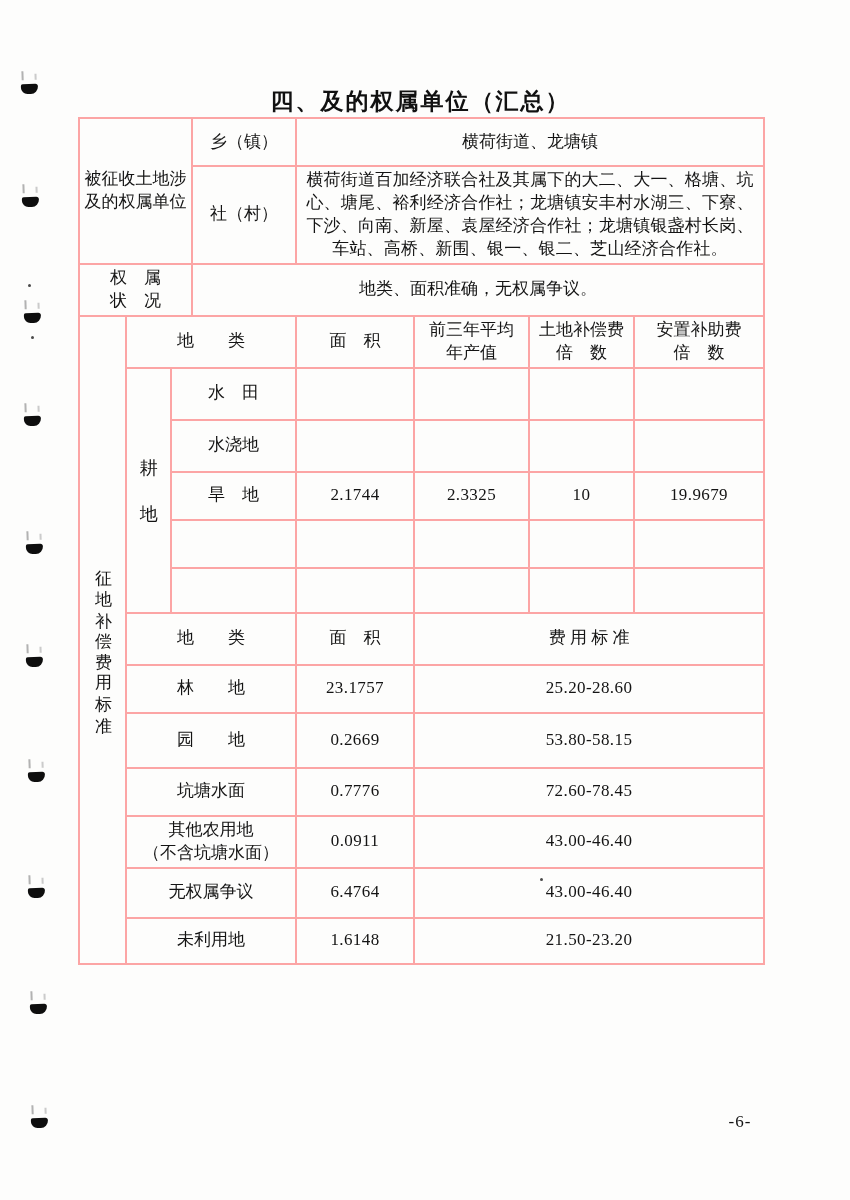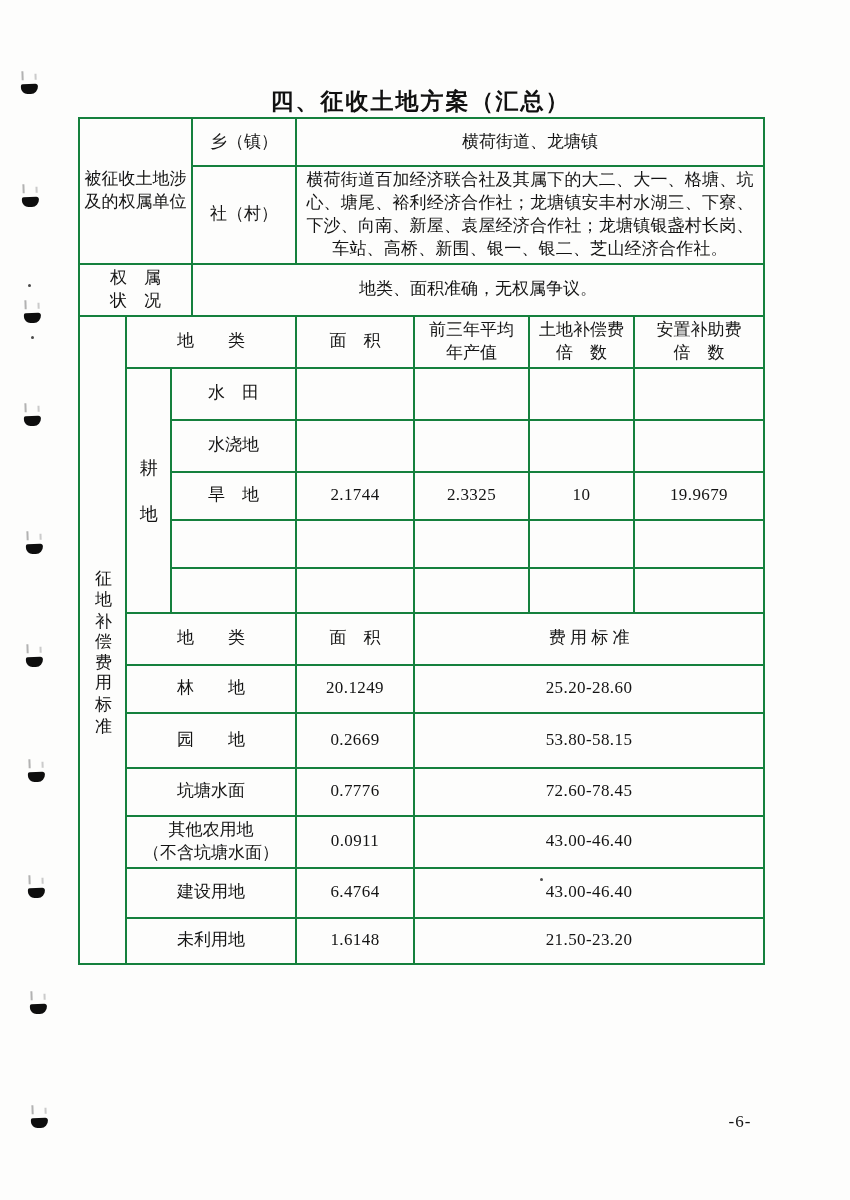--- a/index.html
+++ b/index.html
@@ -33,21 +33,21 @@
     margin-bottom: 6px;
     letter-spacing: 1px;
   }
   table.t {
     border-collapse: collapse;
     table-layout: fixed;
     width: 685px;
   }
   table.t + table.t { margin-top: -2px; }
   table.t td {
-    border: 2px solid #15803d;
+    border: 2px solid #fca5a5;
     text-align: center;
     vertical-align: middle;
     font-size: 17px;
     padding: 2px 4px;
     white-space: pre-line;
     line-height: 1.35;
     overflow: hidden;
   }
   td.leftal { text-align: left; padding-left: 9px; }
   td.para {
@@ -127,21 +127,21 @@
     <div class="mark" style="left:28px; top:888px;"></div>
     <div class="mark" style="left:30px; top:1004px;"></div>
     <div class="mark" style="left:31px; top:1118px;"></div>
     <div class="speck" style="left:28px; top:284px; width:3px; height:3px;"></div>
     <div class="speck" style="left:31px; top:336px; width:3px; height:3px;"></div>
     <div class="speck" style="left:540px; top:878px; width:3px; height:3px;"></div>
   </div>
 
   <div class="content">
 
-    <h1 class="title">四、征收土地方案（汇总）</h1>
+    <h1 class="title">四、及的权属单位（汇总）</h1>
 
 
     <table class="t">
       <colgroup>
           <col style="width:113px">
           <col style="width:104px">
           <col style="width:468px">
         </colgroup>
       <tbody>
           <tr style="height:48px;">
@@ -224,41 +224,41 @@
         <td class="num"></td>
         <td class="num"></td>
       </tr>
       <tr style="height:52px;">
         <td colspan="2">地　　类</td>
         <td>面　积</td>
         <td colspan="3">费 用 标 准</td>
       </tr>
       <tr style="height:48px;">
         <td colspan="2">林　　地</td>
-        <td class="num">20.1249</td>
+        <td class="num">23.1757</td>
         <td class="num" colspan="3">25.20-28.60</td>
       </tr>
       <tr style="height:55px;">
         <td colspan="2">园　　地</td>
         <td class="num">0.2669</td>
         <td class="num" colspan="3">53.80-58.15</td>
       </tr>
       <tr style="height:48px;">
         <td colspan="2">坑塘水面</td>
         <td class="num">0.7776</td>
         <td class="num" colspan="3">72.60-78.45</td>
       </tr>
       <tr style="height:52px;">
         <td colspan="2" class="cell-sm">其他农用地
 （不含坑塘水面）</td>
         <td class="num">0.0911</td>
         <td class="num" colspan="3">43.00-46.40</td>
       </tr>
       <tr style="height:50px;">
-        <td colspan="2">建设用地</td>
+        <td colspan="2">无权属争议</td>
         <td class="num">6.4764</td>
         <td class="num" colspan="3">43.00-46.40</td>
       </tr>
       <tr style="height:46px;">
         <td colspan="2">未利用地</td>
         <td class="num">1.6148</td>
         <td class="num" colspan="3">21.50-23.20</td>
       </tr>
     </tbody>
       </table>

